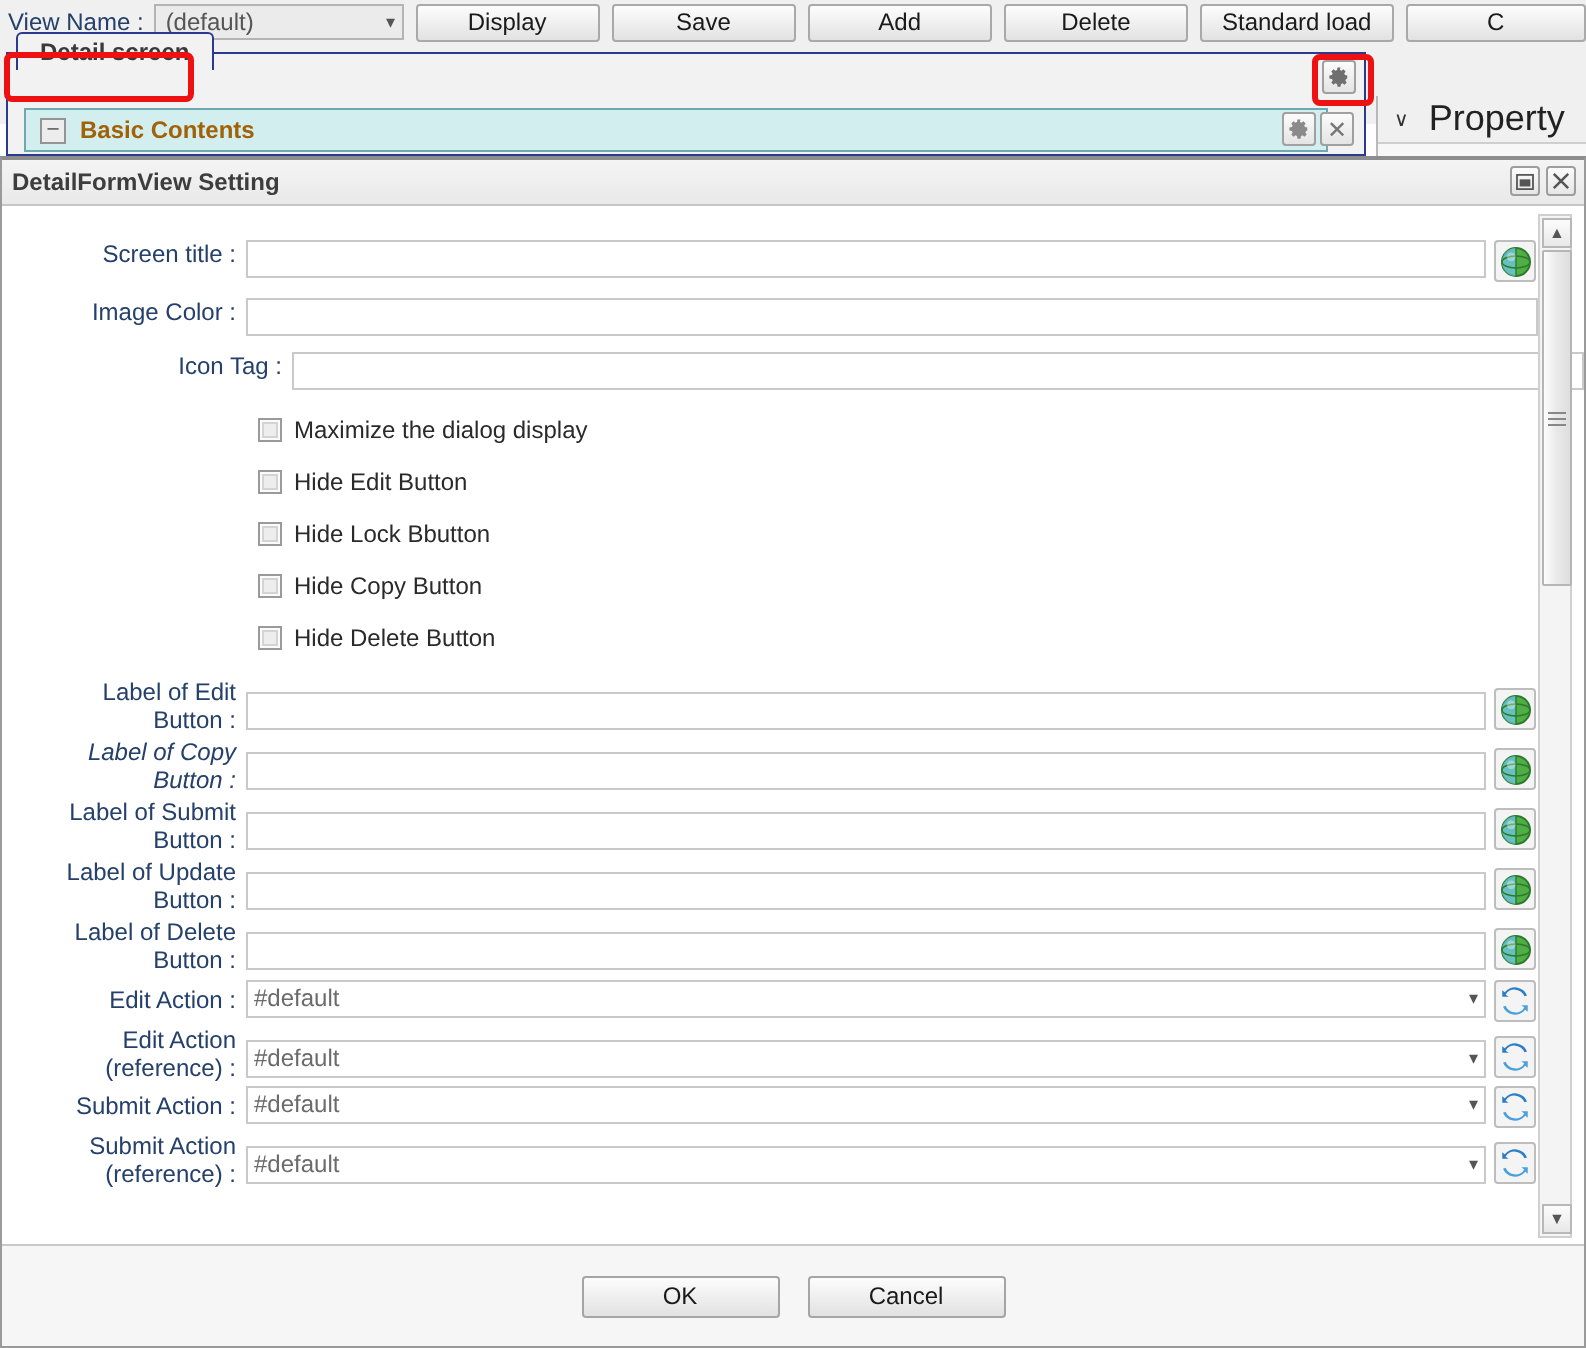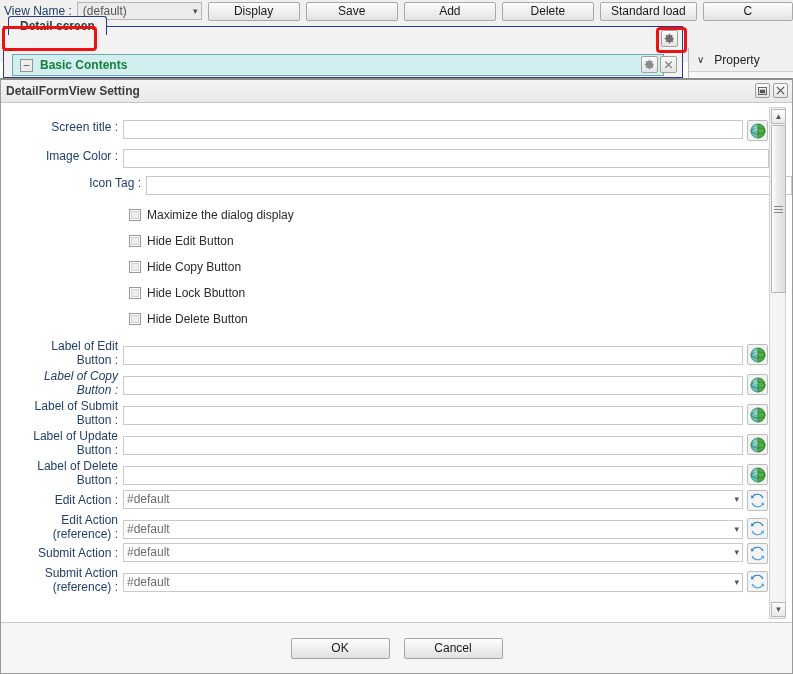--- a/index.html
+++ b/index.html
@@ -73,32 +73,32 @@
     position: absolute; left: 8px; top: 27px; width: 652px; height: 22px;
     background: #d2eeee; border: 1px solid #6fa9b0;
     display: flex; align-items: center;
   }
   .collapse-box {
     width: 13px; height: 13px; margin-left: 7px;
     background: #ededed; border: 1px solid #949494;
     display: flex; align-items: center; justify-content: center;
     font-size: 10px; color: #444; line-height: 1;
   }
-  .bc-label { margin-left: 7px; font-weight: bold; font-size: 12px; color: #15803d; }
+  .bc-label { margin-left: 7px; font-weight: bold; font-size: 12px; color: #a16207; }
 
   .prop-panel {
     position: absolute; left: 688px; top: 26px; width: 105px; height: 52px;
     background: #f7f7f7; border-left: 1px solid #b9b9b9;
   }
   .prop-head {
     height: 24px; display: flex; align-items: center;
     border-bottom: 1px solid #cfcfcf; background: #f0f0f0;
   }
   .prop-chev { margin-left: 8px; font-size: 10px; color: #333; }
-  .prop-title { margin-left: 10px; font-size: 12px; color: #222; }
+  .prop-title { margin-left: 10px; font-size: 18px; color: #222; }
   .prop-row { padding: 4px 0 0 7px; font-size: 12px; color: #111; }
 
   
   .hl { position: absolute; border: 3px solid #ee1111; border-radius: 4px; pointer-events: none; }
 
   
   .dialog {
     position: absolute; left: 0px; top: 78px; width: 793px; height: 596px;
     background: #f6f6f6; border: 1px solid #9a9a9a; border-top: 2px solid #8d8d8d;
   }
@@ -304,27 +304,27 @@
         <div class="cbrow" style="margin:12px 0 0 112px;">
           <span class="cbox">
               <i></i>
             </span>
           <span class="cblabel">Hide Edit Button</span>
         </div>
         <div class="cbrow" style="margin:12px 0 0 112px;">
           <span class="cbox">
               <i></i>
             </span>
-          <span class="cblabel">Hide Copy Button</span>
+          <span class="cblabel">Hide Lock Bbutton</span>
         </div>
         <div class="cbrow" style="margin:12px 0 0 112px;">
           <span class="cbox">
               <i></i>
             </span>
-          <span class="cblabel">Hide Lock Bbutton</span>
+          <span class="cblabel">Hide Copy Button</span>
         </div>
         <div class="cbrow" style="margin:12px 0 0 112px;">
           <span class="cbox">
               <i></i>
             </span>
           <span class="cblabel">Hide Delete Button</span>
         </div>
 
         <div class="frow" style="margin-top:13px;">
           <div class="flabel two">

